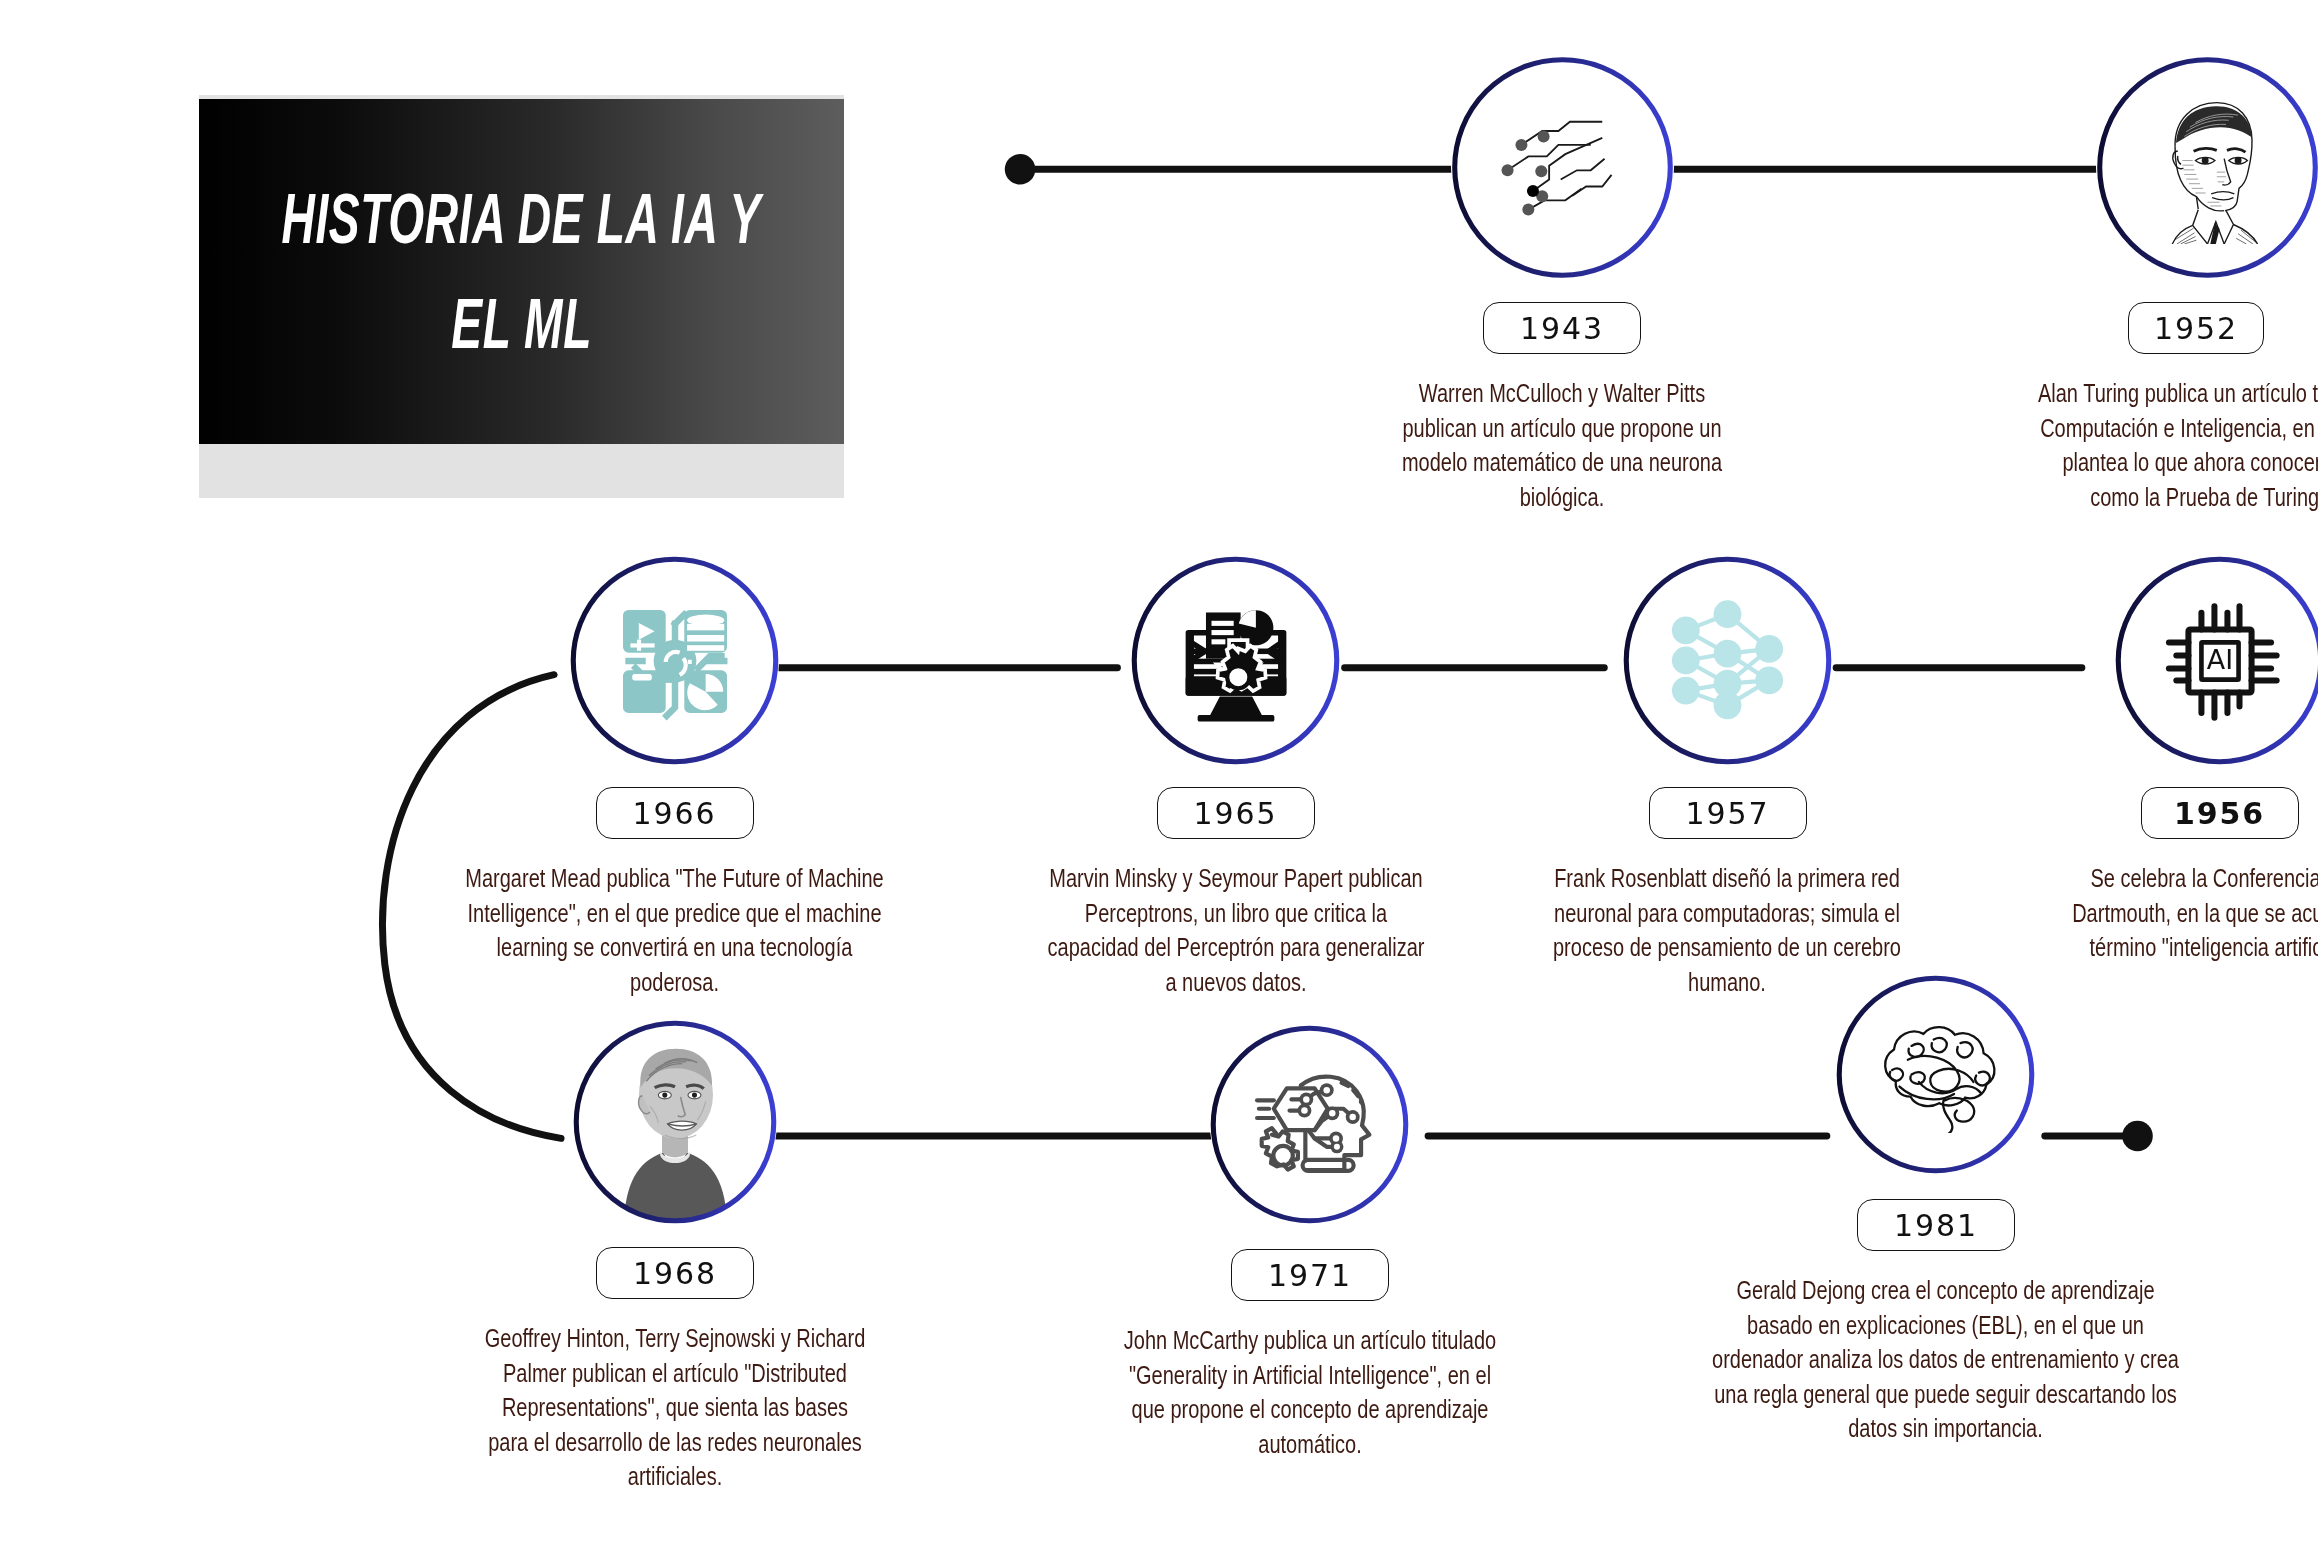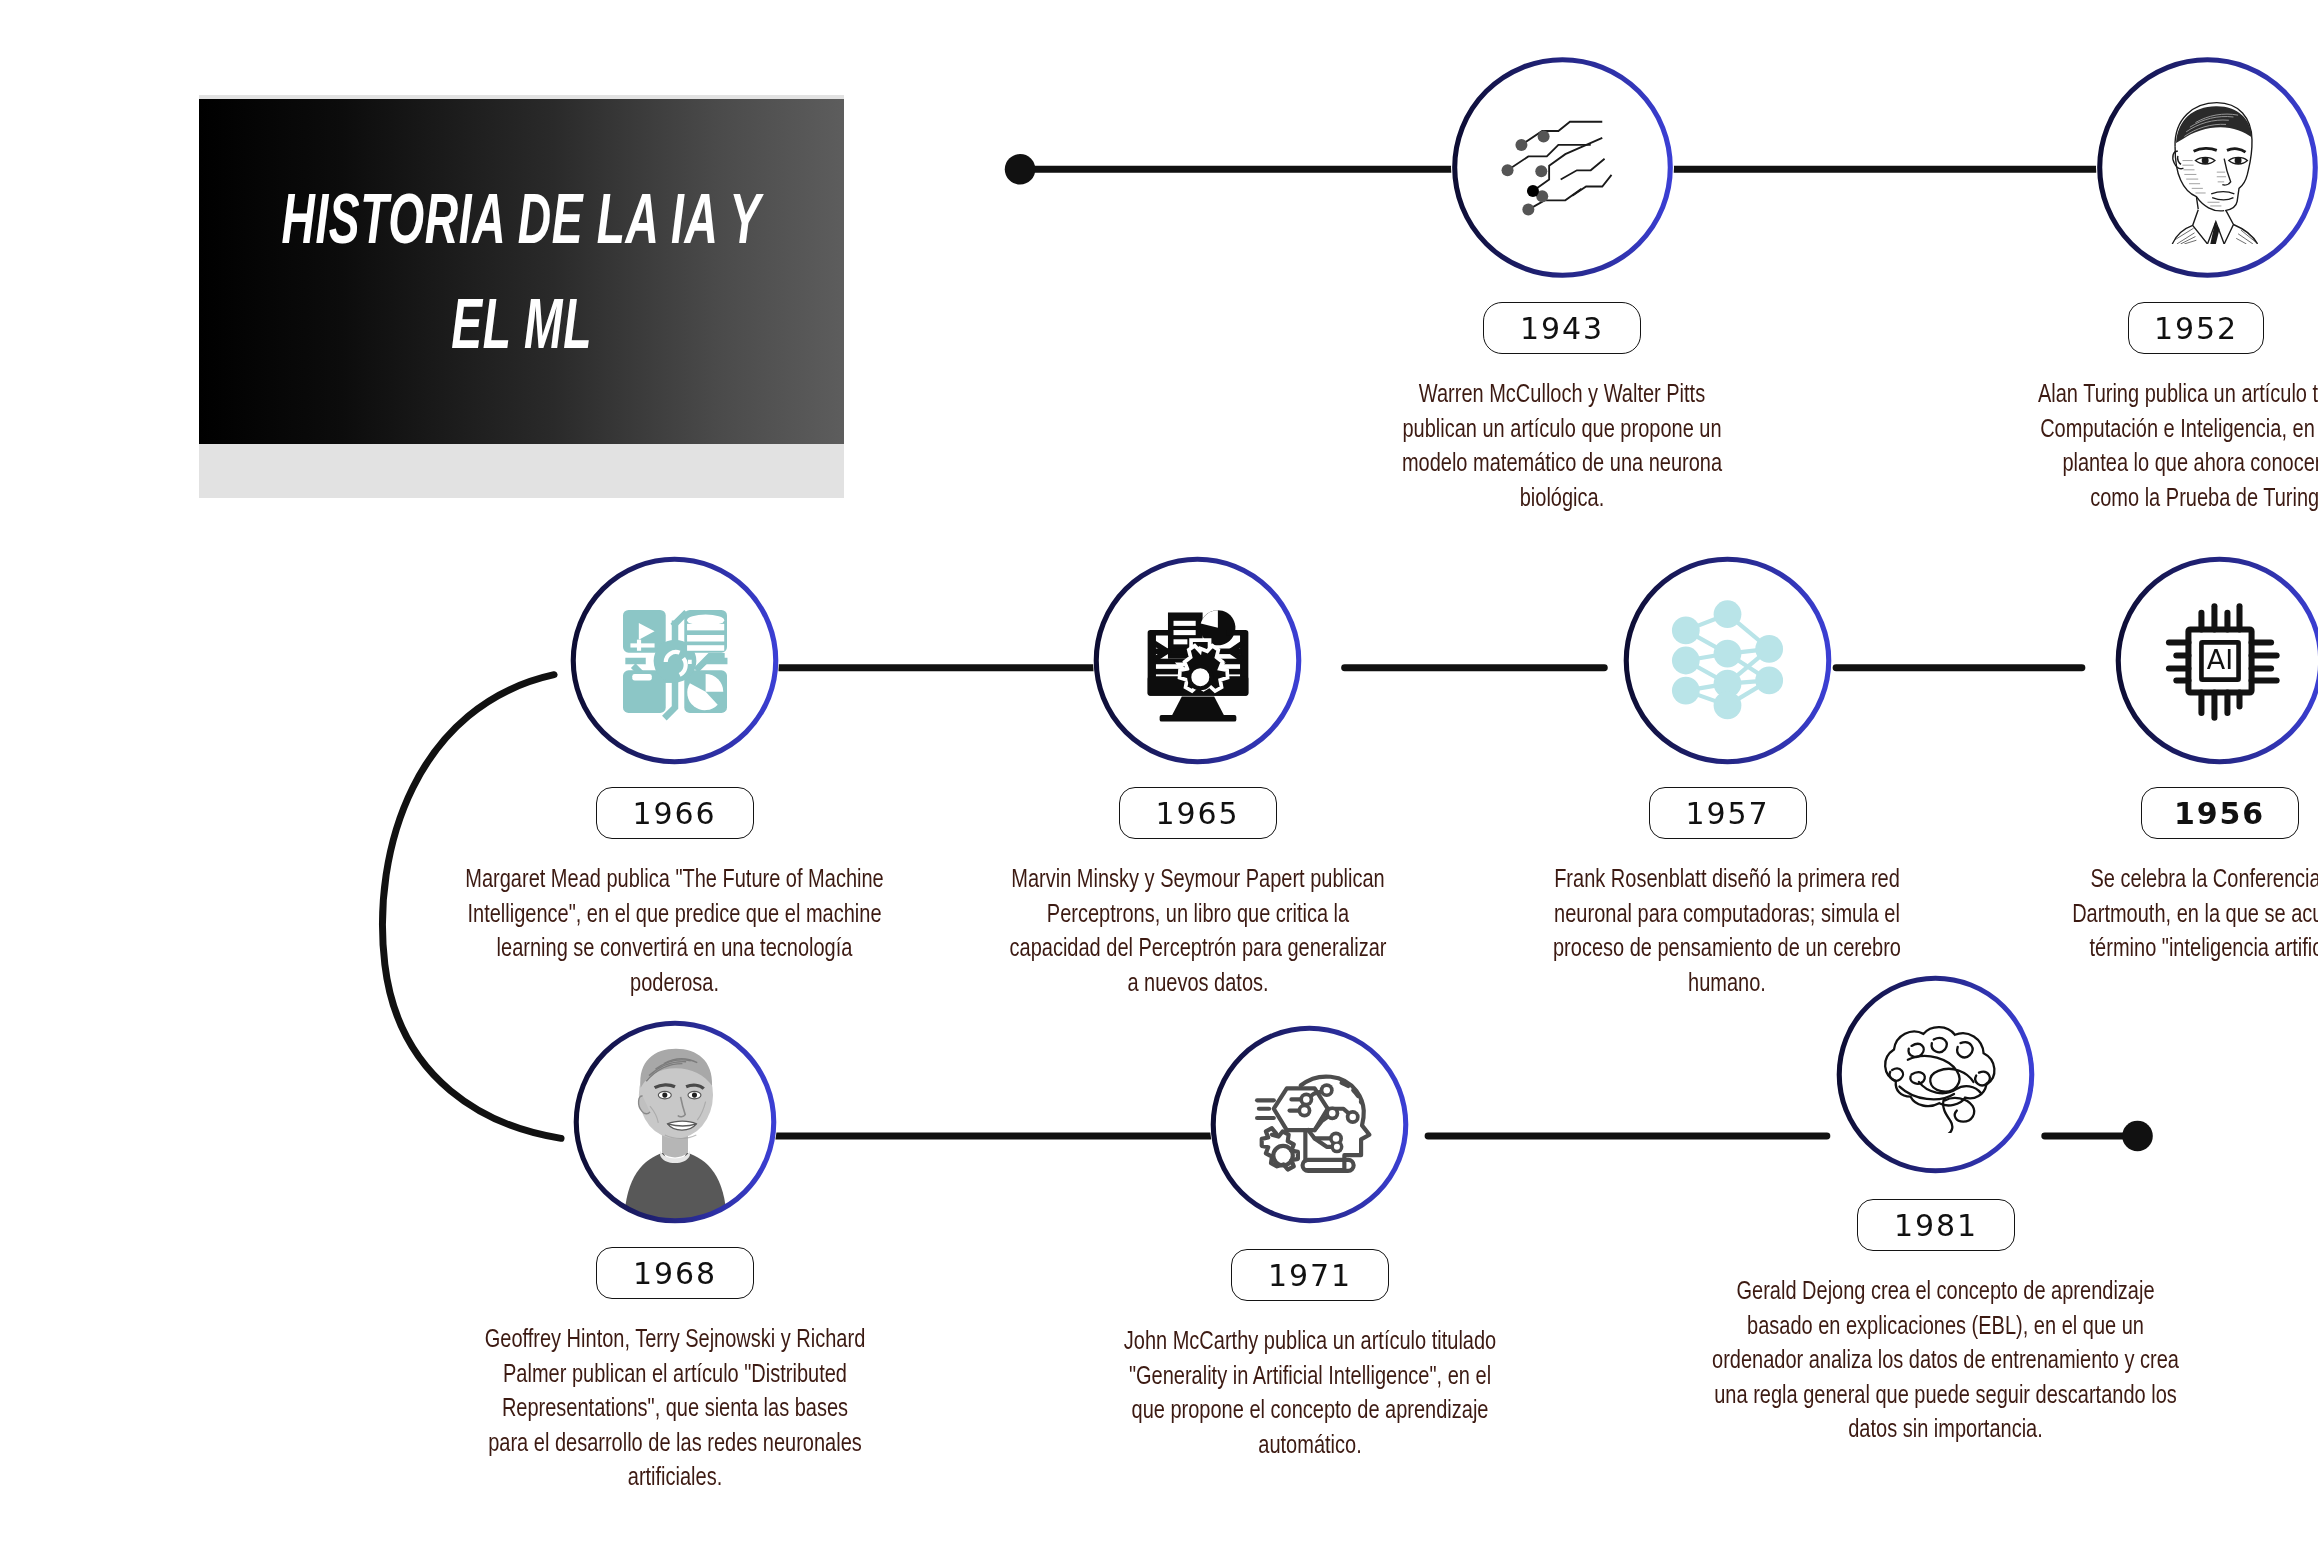--- a/index.html
+++ b/index.html
@@ -118,21 +118,21 @@
               <circle cx="103" cy="57" r="13"></circle>
             <circle cx="25" cy="130" r="13"></circle>
               <circle cx="98" cy="132" r="13"></circle>
             <circle cx="70" cy="215" r="13"></circle>
               <circle cx="100" cy="186" r="13"></circle>
           </g>
           <circle cx="80" cy="175" r="13" fill="#000000"></circle>
         </svg>
       </div>
     </div>
-    <div class="year-pill" style="left:32px;top:246px;width:158px;border-radius:19px;">
+    <div class="year-pill" style="left:32px;top:246px;width:158px;">
       <span>1943</span>
     </div>
     <div class="desc" style="left:-93px;top:320px;width:408px;">
       <span>Warren McCulloch y Walter Pitts publican un artículo que propone un modelo matemático de una neurona biológica.</span>
     </div>
   </div>
 
   <div class="node" style="left:2096px;top:56px;width:223px;height:223px;">
     <div class="ring" style="width:223px;height:223px;">
       <svg class="ring-svg" width="223" height="223" viewBox="0 0 480 480" xmlns="http://www.w3.org/2000/svg">
@@ -318,21 +318,21 @@
       </div>
     </div>
     <div class="year-pill" style="left:25.5px;top:231px;width:158px;">
       <span>1957</span>
     </div>
     <div class="desc" style="left:-130px;top:305px;width:468px;">
       <span>Frank Rosenblatt diseñó la primera red neuronal para computadoras; simula el proceso de pensamiento de un cerebro humano.</span>
     </div>
   </div>
 
-  <div class="node" style="left:1093px;top:556px;width:209px;height:209px;">
+  <div class="node" style="left:1131px;top:556px;width:209px;height:209px;">
     <div class="ring" style="width:209px;height:209px;">
       <svg class="ring-svg" width="209" height="209" viewBox="0 0 450 450" xmlns="http://www.w3.org/2000/svg">
         <defs>
             <linearGradient id="g5" x1="0" y1="0" x2="1" y2="0">
           <stop offset="0%" stop-color="#0d0d33"></stop>
               <stop offset="100%" stop-color="#3b3fd4"></stop>
         </linearGradient>
           </defs>
         <circle cx="225" cy="225" r="218" fill="#ffffff" stroke="url(#g5)" stroke-width="11"></circle>
       </svg>

